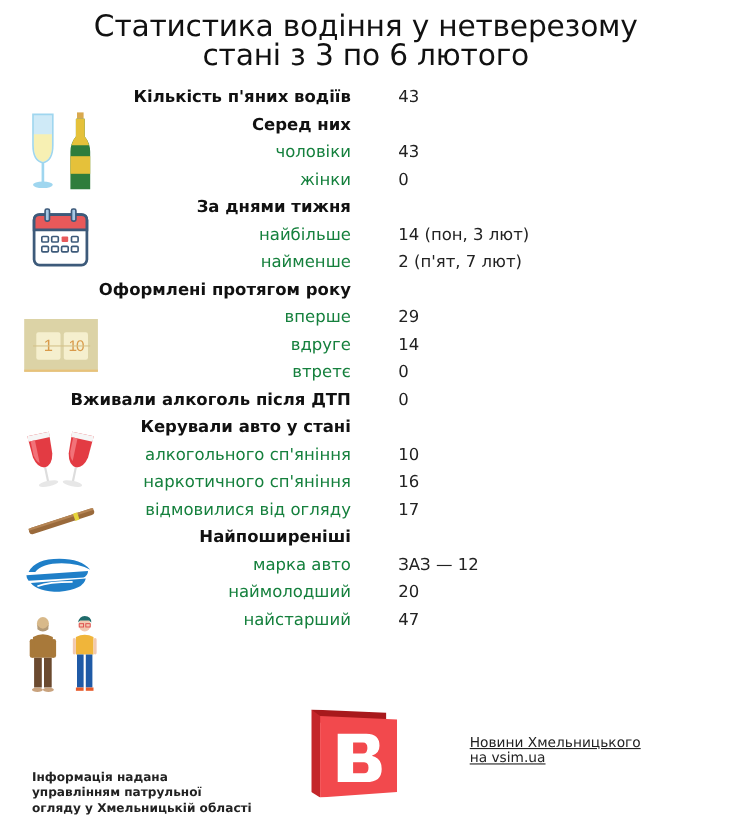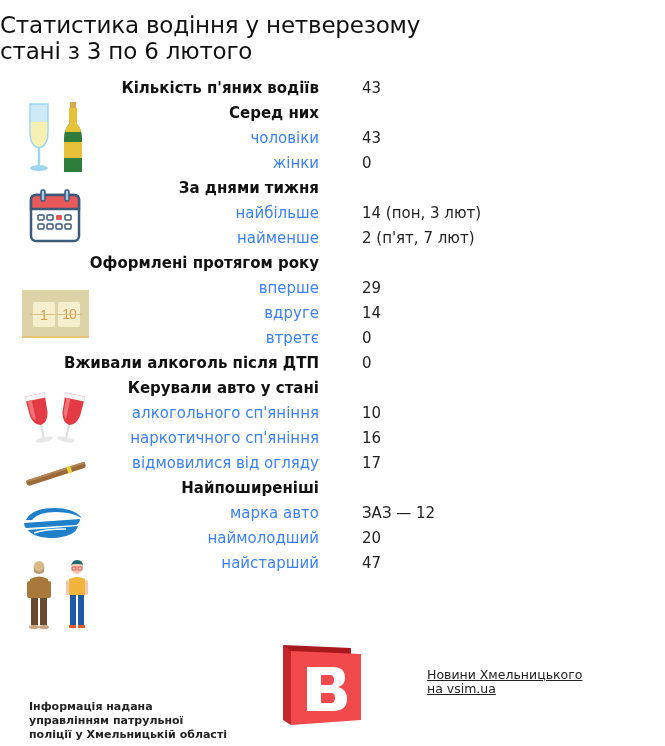--- a/index.html
+++ b/index.html
@@ -1,28 +1,28 @@
 <!DOCTYPE html>
 <html><head>
   <meta charset="utf-8">
   <style>
     * { box-sizing: border-box; margin: 0; padding: 0; }
     html, body { width: 665px; height: 746px; background: #ffffff; overflow: hidden; }
     body { position: relative; font-family: "DejaVu Sans", sans-serif; color: #1a1a1a; }
     .title {
-      position: absolute; left: 0; top: 12px; width: 665px; text-align: left;
-      font-family: "DejaVu Sans", sans-serif; font-size: 23px; line-height: 26px; font-weight: normal;
+      position: absolute; left: 0; top: 12px; width: 665px; text-align: center;
+      font-family: "DejaVu Sans", sans-serif; font-size: 27px; line-height: 26px; font-weight: normal;
       color: #111;
       letter-spacing: -0.2px;
     }
     .rows { position: absolute; left: 0; top: 76px; width: 663px; }
     .row { position: relative; height: 25px; }
     .row .label {
       position: absolute; right: 344px; top: 3px; white-space: nowrap;
-      font-size: 15px; line-height: 19px; color: #3b82f6;
+      font-size: 15px; line-height: 19px; color: #15803d;
     }
     .row.head .label { font-weight: bold; color: #111; font-size: 15px; }
     .row .value {
       position: absolute; left: 362px; top: 3px; white-space: nowrap;
       font-size: 15px; line-height: 19px; color: #222;
     }
     .icon { position: absolute; }
     .footer-left {
       position: absolute; left: 29px; top: 700px; font-size: 11px; line-height: 14px; color: #222; font-weight: bold;
     }
@@ -208,21 +208,21 @@
   <rect x="19" y="20" width="3" height="15" rx="1.5" fill="#f2c9b0"></rect>
   <rect x="4" y="35" width="6" height="30" fill="#1f5aa6"></rect>
   <rect x="12" y="35" width="6" height="30" fill="#1f5aa6"></rect>
   <rect x="3" y="65" width="7" height="3" fill="#e65a2a"></rect>
   <rect x="12" y="65" width="7" height="3" fill="#e65a2a"></rect>
 </svg>
 
 <div class="footer-left">
   <div>Інформація надана</div>
   <div>управлінням патрульної</div>
-  <div>поліції у Хмельницькій області</div>
+  <div>огляду у Хмельницькій області</div>
 </div>
 
 <div class="logo">
   <svg width="78" height="80" viewBox="0 0 78 80">
     <polygon points="0,0 68,3 68,12 8,12" fill="#a8191c"></polygon>
     <polygon points="0,0 8,6 8,80 0,75" fill="#c4262a"></polygon>
     <polygon points="8,6 78,9 78,75 8,80" fill="#f2494d"></polygon>
     <path d="M24 22 L50 22 Q62 22 62 33 Q62 40 55 42 Q64 44 64 54 Q64 66 50 66 L24 66 Z M38 30 L38 40 L47 40 Q51 40 51 35 Q51 30 47 30 Z M38 48 L38 58 L48 58 Q52 58 52 53 Q52 48 48 48 Z" fill="#ffffff" fill-rule="evenodd"></path>
   </svg>
 </div>

